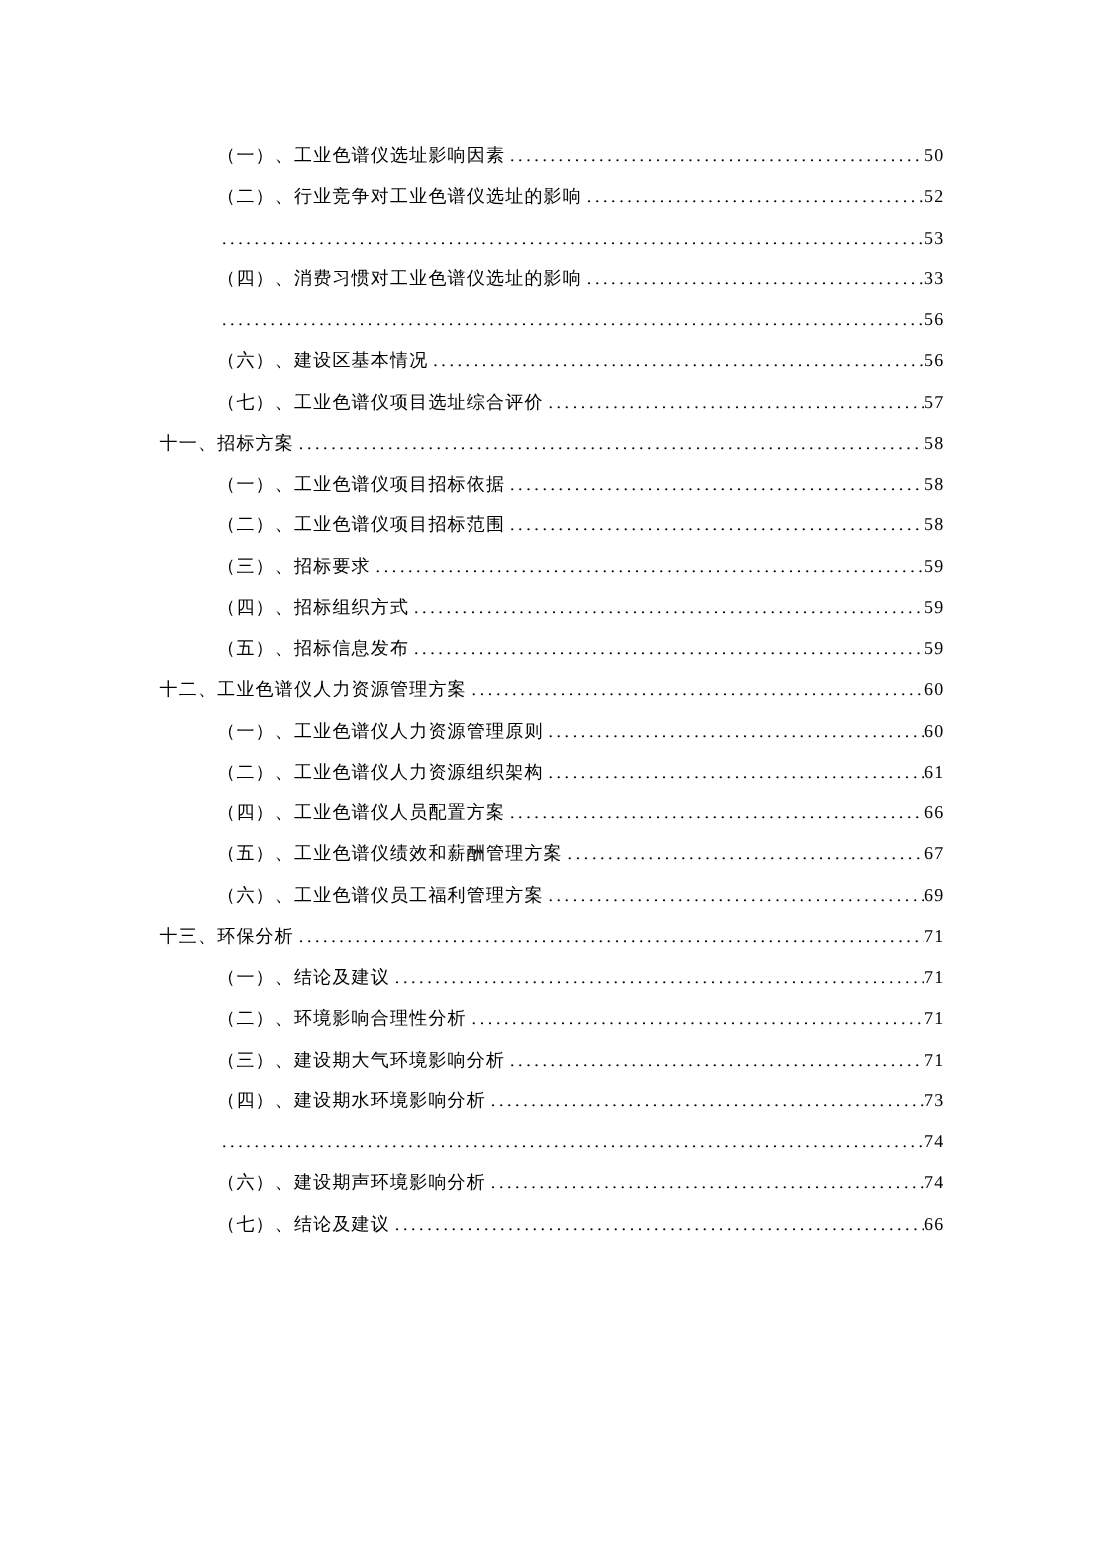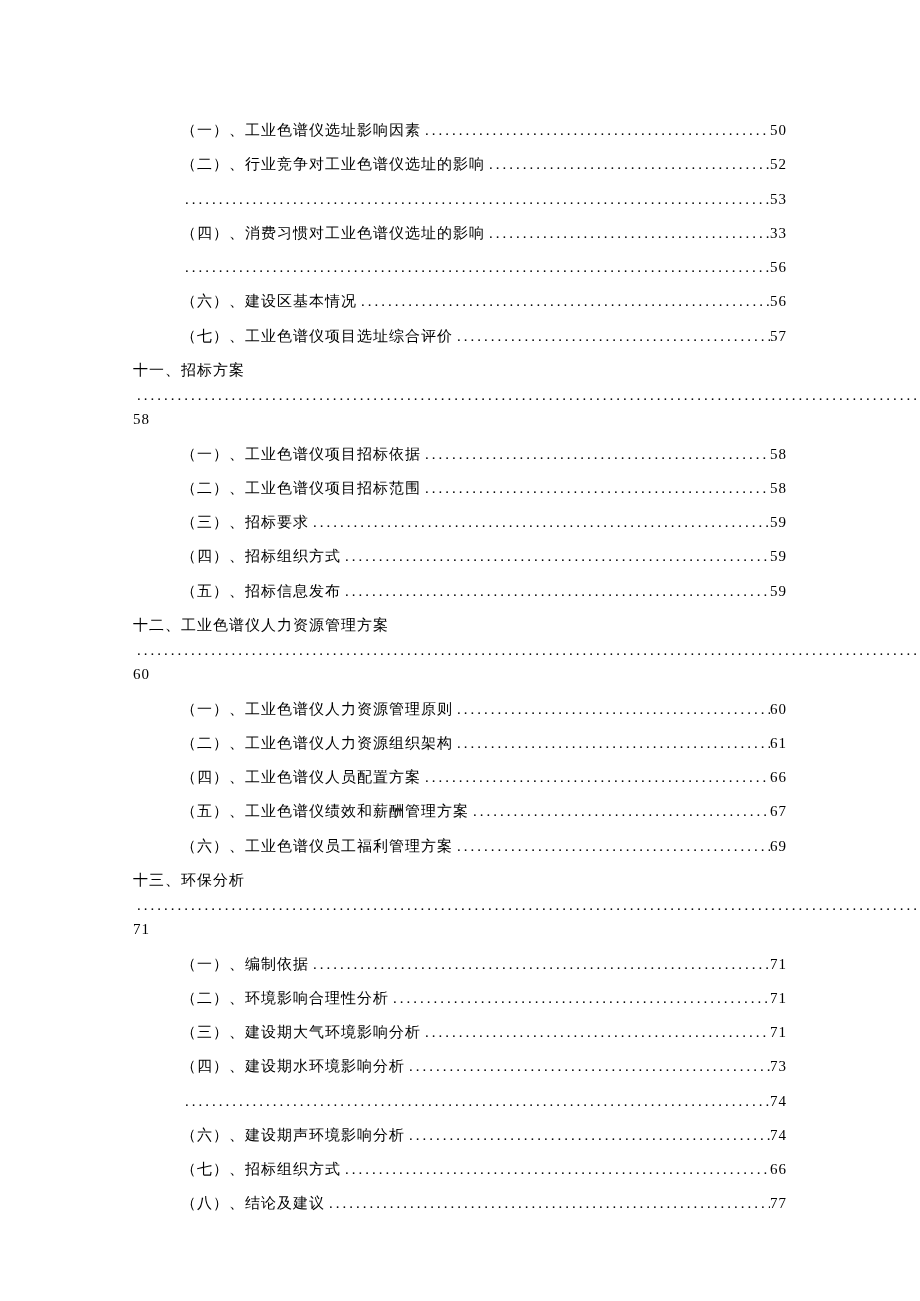--- a/index.html
+++ b/index.html
@@ -21,21 +21,20 @@
       width: 100%;
     }
     .toc-line {
       display: flex;
       align-items: baseline;
       margin-bottom: 9.5px;
       white-space: nowrap;
     }
     .toc-line.level-1 {
       margin-left: 0;
-      flex-direction: column;
     }
     .toc-line.level-2 {
       margin-left: 48px;
     }
     .toc-title {
       flex-shrink: 0;
       letter-spacing: 1px;
     }
     .toc-dots {
       flex: 1;
@@ -147,21 +146,21 @@
       <span class="toc-title">（六）、工业色谱仪员工福利管理方案</span>
       <span class="toc-dots"></span>
       <span class="toc-page">69</span>
     </div>
     <div class="toc-line level-1">
       <span class="toc-title">十三、环保分析</span>
       <span class="toc-dots"></span>
       <span class="toc-page">71</span>
     </div>
     <div class="toc-line level-2">
-      <span class="toc-title">（一）、编制依据</span>
+      <span class="toc-title">（一）、结论及建议</span>
       <span class="toc-dots"></span>
       <span class="toc-page">71</span>
     </div>
     <div class="toc-line level-2">
       <span class="toc-title">（二）、环境影响合理性分析</span>
       <span class="toc-dots"></span>
       <span class="toc-page">71</span>
     </div>
     <div class="toc-line level-2">
       <span class="toc-title">（三）、建设期大气环境影响分析</span>
@@ -176,22 +175,17 @@
     <div class="toc-line level-2">
       <span class="toc-dots"></span>
       <span class="toc-page">74</span>
     </div>
     <div class="toc-line level-2">
       <span class="toc-title">（六）、建设期声环境影响分析</span>
       <span class="toc-dots"></span>
       <span class="toc-page">74</span>
     </div>
     <div class="toc-line level-2">
-      <span class="toc-title">（七）、招标组织方式</span>
+      <span class="toc-title">（七）、结论及建议</span>
       <span class="toc-dots"></span>
       <span class="toc-page">66</span>
-    </div>
-    <div class="toc-line level-2">
-      <span class="toc-title">（八）、结论及建议</span>
-      <span class="toc-dots"></span>
-      <span class="toc-page">77</span>
     </div>
   </div>
 
 </body></html>

